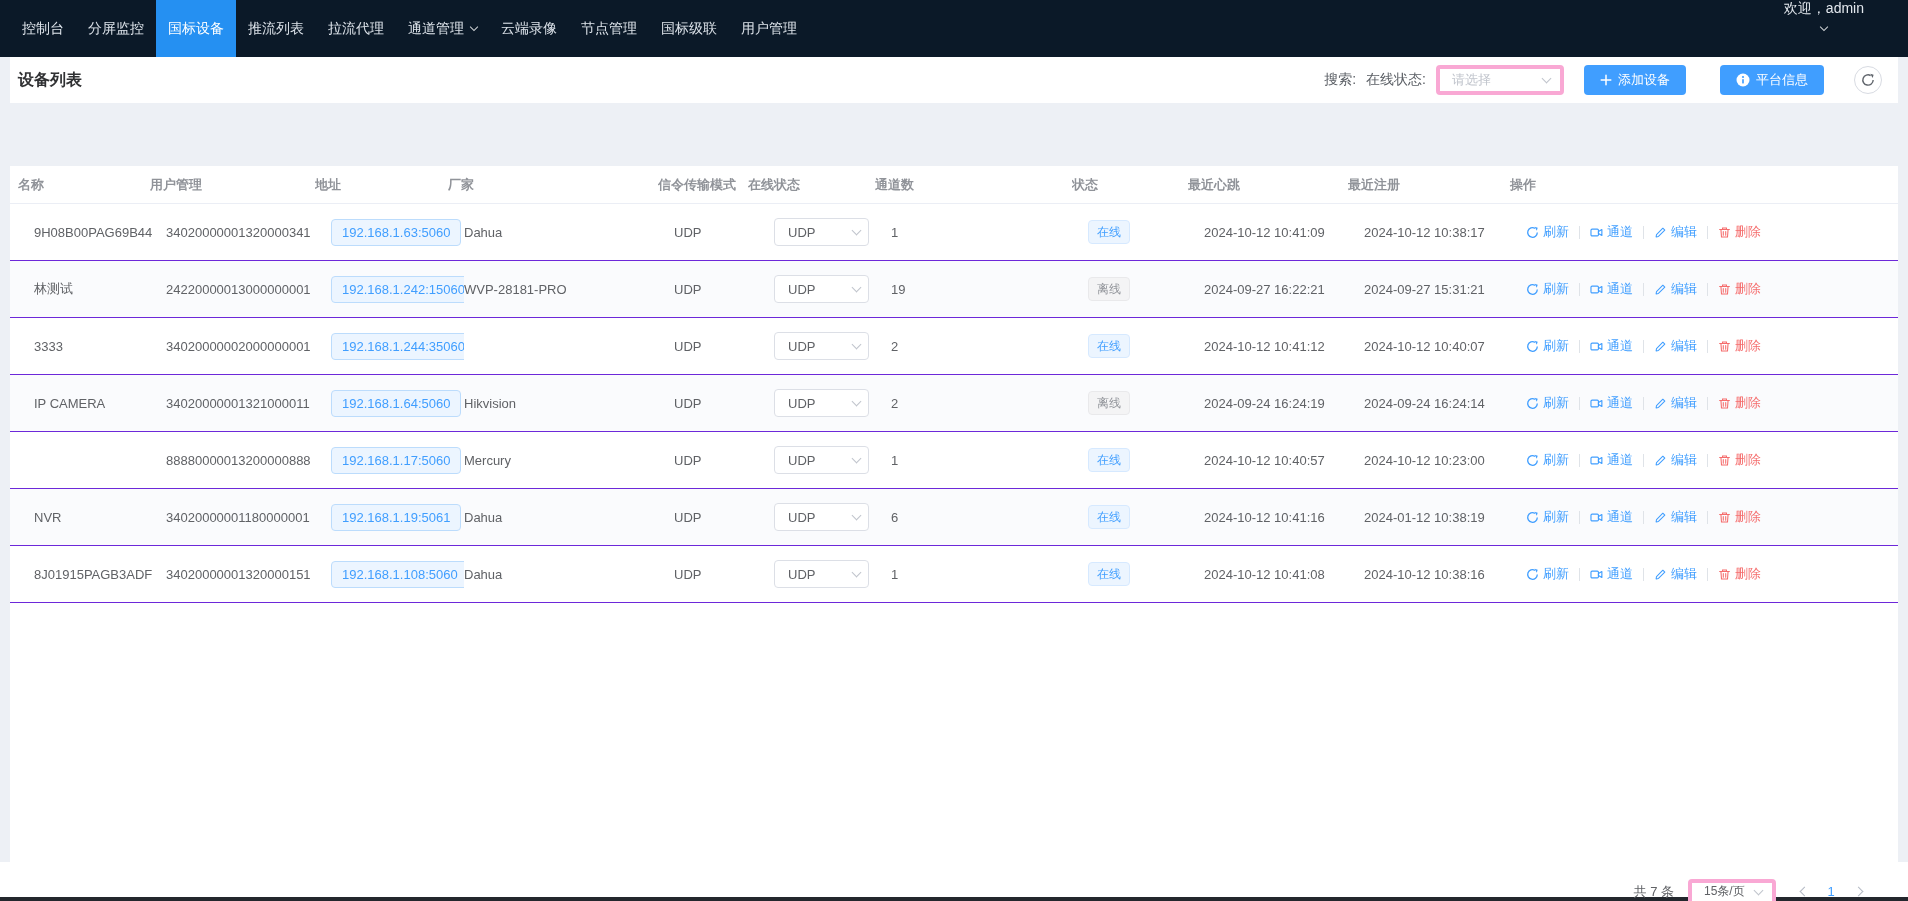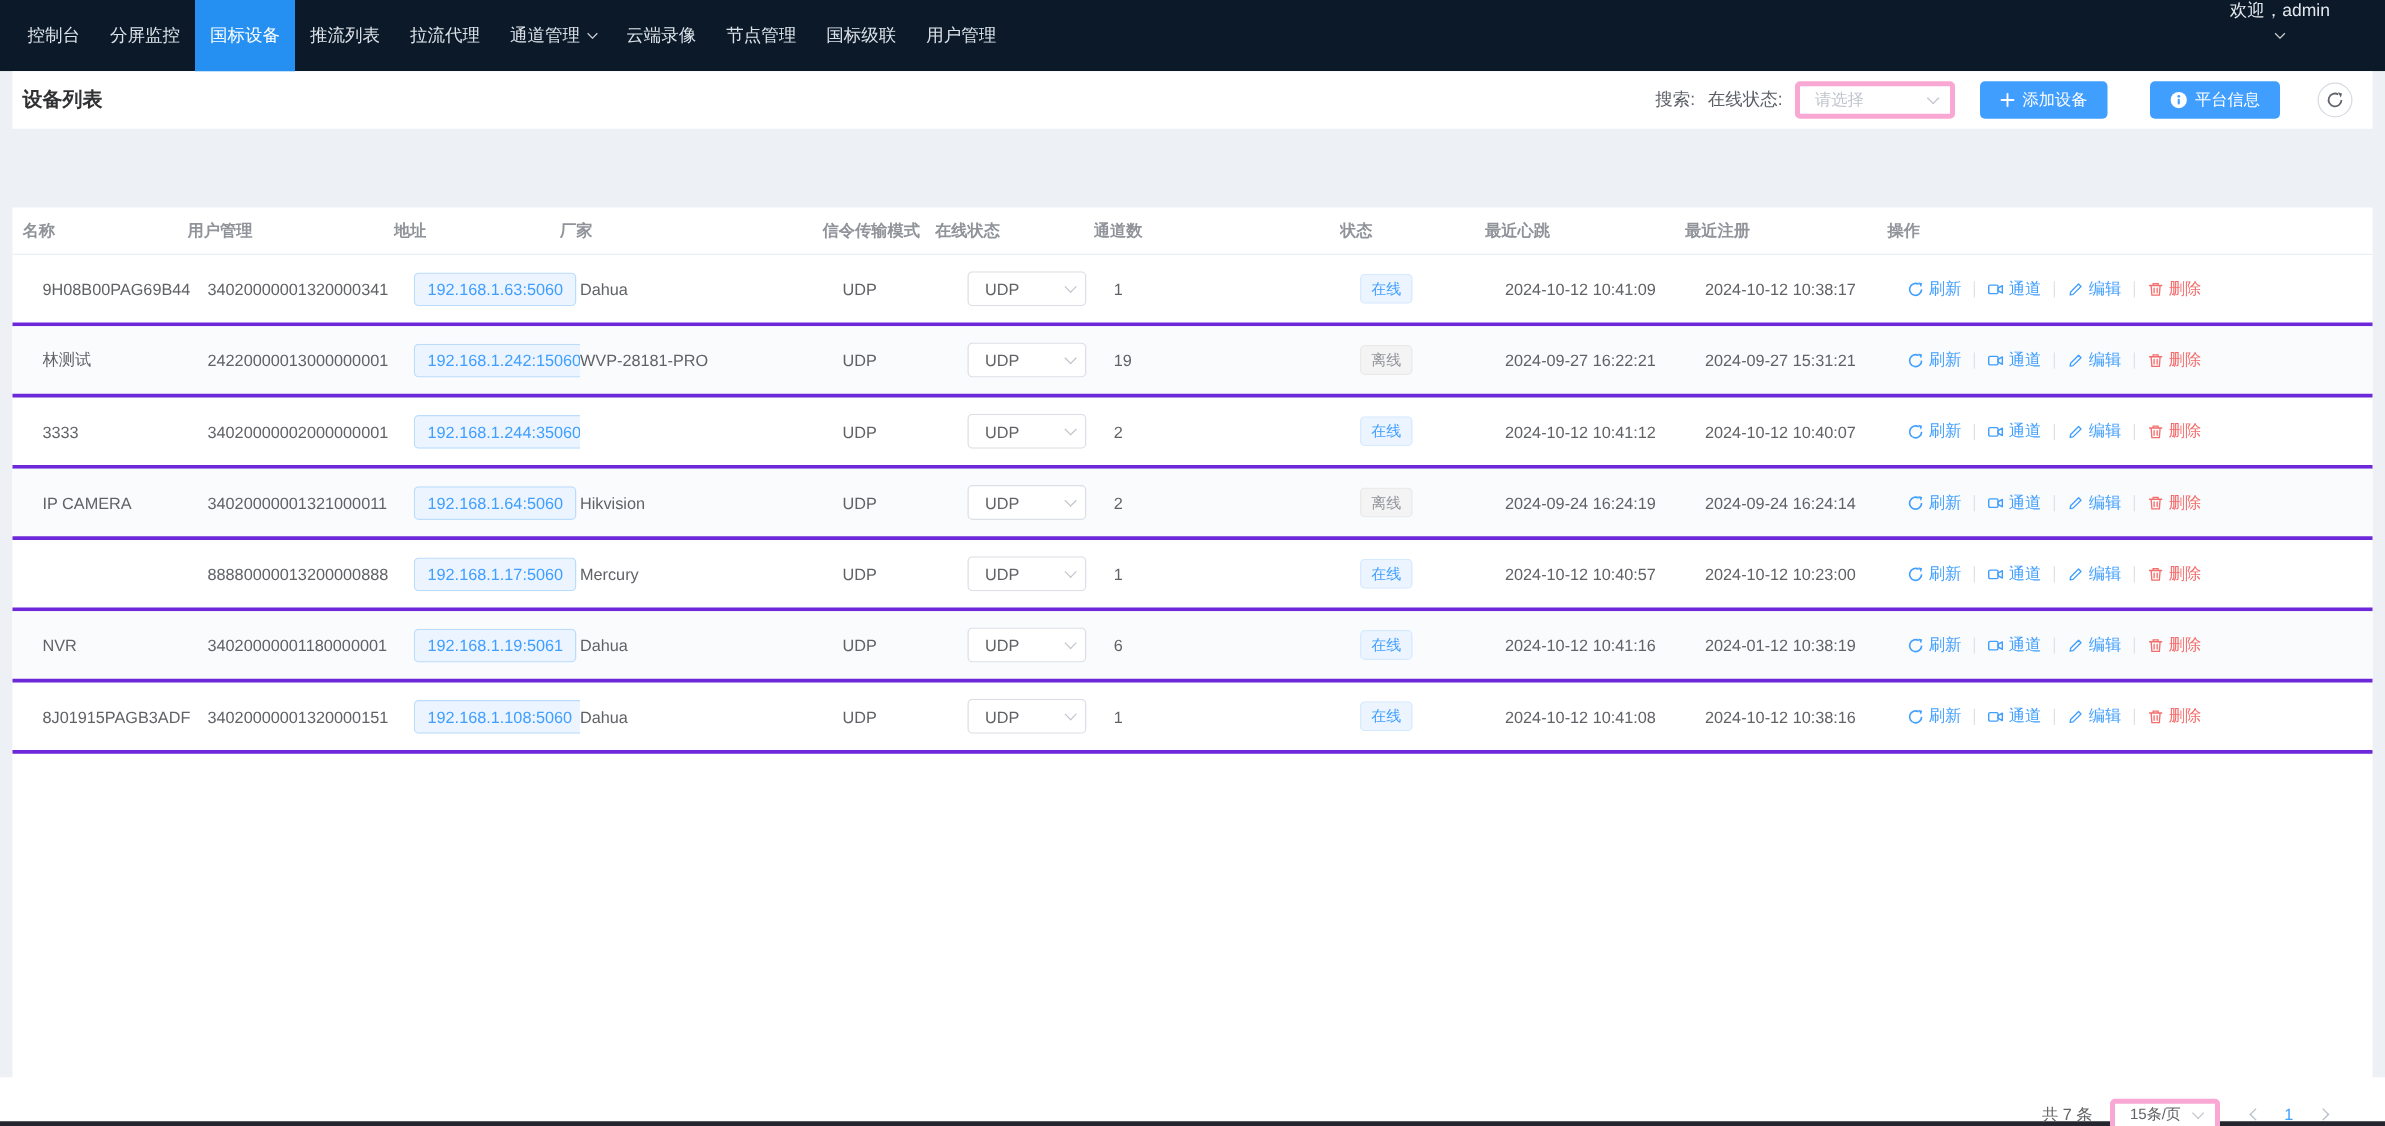--- a/index.html
+++ b/index.html
@@ -33,21 +33,21 @@
   .status-select { width:128px; margin-right:20px; color:#c0c4cc; }
   .btn { height:30px; border:none; border-radius:4px; background:#409eff; color:#fff; font-size:13px; display:inline-flex; align-items:center; gap:6px; padding:0 16px; cursor:pointer; font-family:inherit; white-space:nowrap; }
   .add-btn { margin-right:34px; }
   .platform-btn { margin-right:30px; }
   .circle-btn { width:28px; height:28px; border-radius:50%; border:1px solid #d8dbe2; background:#fff; display:inline-flex; align-items:center; justify-content:center; color:#5f646b; margin-right:8px; cursor:pointer; padding:0; }
   .gap { height:18px; }
   
   .table-card { background:#fff; height:709px; }
   .row { display:grid; grid-template-columns:132px 165px 133px 210px 90px 127px 197px 116px 160px 152px 1fr; align-items:center; padding-left:8px; }
   .thead { height:38px; border-bottom:1px solid #ebeef5; font-size:13px; font-weight:bold; color:#909399;margin-top:45px; }
-  .trow { height:57px; border-bottom:3px solid #6d28d9; font-size:13px; color:#606266;padding-left:24px; }
+  .trow { height:57px; border-bottom:1px solid #6d28d9; font-size:13px; color:#606266;padding-left:24px; }
   .tbody .trow:nth-child(even) { background:#fafbfd; }
   .cell { overflow:hidden; white-space:nowrap; }
   .ops-head { padding-left:10px; }
   .addr-pill { display:inline-block; padding:6px 10px; font-size:13px; color:#409eff; background:#ecf5ff; border:1px solid #bcdcfc; border-radius:4px; line-height:1; }
   .mini-select { width:95px; height:28px; border:1px solid #dcdfe6; border-radius:4px; background:#fff; display:flex; align-items:center; justify-content:space-between; padding:0 8px 0 13px; color:#606266; font-size:13px; margin-left:10px; cursor:pointer; }
   .badge { display:inline-block; padding:5px 8px; font-size:12px; border-radius:4px; line-height:1; }
   .badge[data-status="online"] { background:#ecf5ff; border:1px solid #d6e9ff; color:#409eff; }
   .badge[data-status="offline"] { background:#f4f4f5; border:1px solid #e9e9eb; color:#909399; }
   .ops { display:flex; align-items:center; margin-left:10px; }
   .act { display:inline-flex; align-items:center; gap:4px; color:#409eff; font-size:13px; text-decoration:none; cursor:pointer; white-space:nowrap; }

